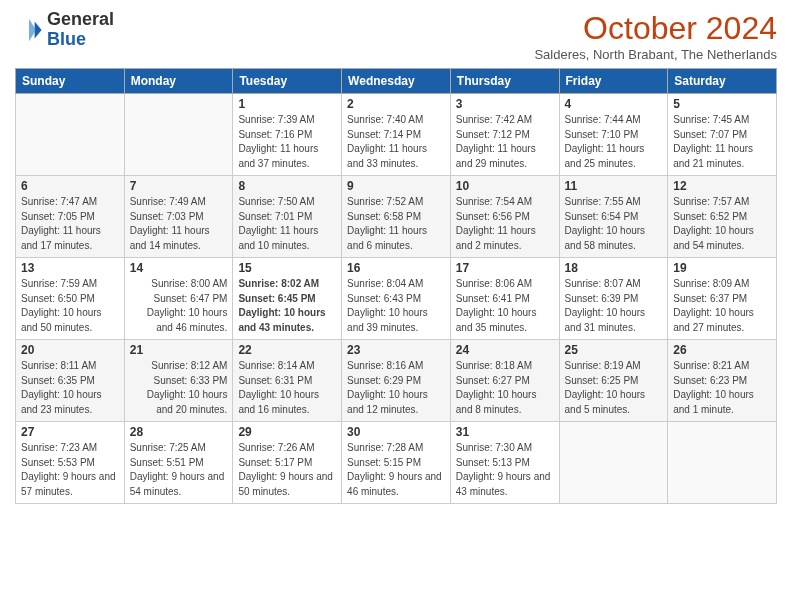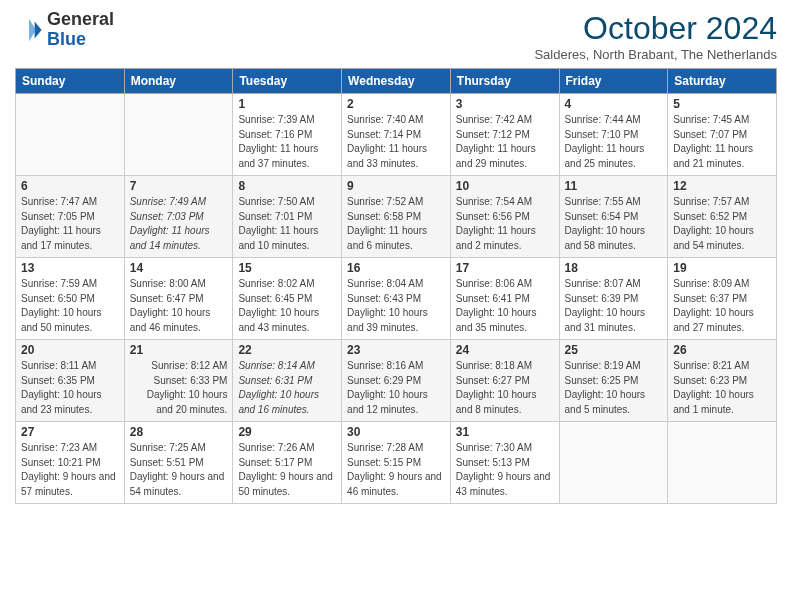--- a/index.html
+++ b/index.html
@@ -34,21 +34,21 @@
     .logo-text .blue { color: #1a5fa8; }
     .logo-icon {
       width: 28px;
       height: 28px;
     }
     .title-block {
       text-align: right;
     }
     .month-title {
       font-size: 32px;
-      color: #0c4a6e;
+      color: #c2410c;
       font-weight: normal;
     }
     .subtitle {
       font-size: 13px;
       color: #555;
     }
     table {
       width: 100%;
       border-collapse: collapse;
       table-layout: fixed;
@@ -162,21 +162,21 @@
         </tr>
         <tr>
           <td>
             <span class="day-num">6</span>
             <div class="day-info" style="white-space: pre-line;">Sunrise: 7:47 AM
 Sunset: 7:05 PM
 Daylight: 11 hours and 17 minutes.</div>
           </td>
           <td>
             <span class="day-num">7</span>
-            <div class="day-info" style="white-space: pre-line; font-style: italic;">Sunrise: 7:49 AM
+            <div class="day-info" style="white-space: pre-line;">Sunrise: 7:49 AM
 Sunset: 7:03 PM
 Daylight: 11 hours and 14 minutes.</div>
           </td>
           <td>
             <span class="day-num">8</span>
             <div class="day-info" style="white-space: pre-line;">Sunrise: 7:50 AM
 Sunset: 7:01 PM
 Daylight: 11 hours and 10 minutes.</div>
           </td>
           <td>
@@ -206,27 +206,27 @@
         </tr>
         <tr>
           <td>
             <span class="day-num">13</span>
             <div class="day-info" style="white-space: pre-line;">Sunrise: 7:59 AM
 Sunset: 6:50 PM
 Daylight: 10 hours and 50 minutes.</div>
           </td>
           <td>
             <span class="day-num">14</span>
-            <div class="day-info" style="white-space: pre-line;">Sunrise: 8:00 AM
+            <div class="day-info" style="white-space: pre-line; text-align: right;">Sunrise: 8:00 AM
 Sunset: 6:47 PM
 Daylight: 10 hours and 46 minutes.</div>
           </td>
           <td>
             <span class="day-num">15</span>
-            <div class="day-info" style="white-space: pre-line;">Sunrise: 8:02 AM
+            <div class="day-info" style="white-space: pre-line; font-weight: bold;">Sunrise: 8:02 AM
 Sunset: 6:45 PM
 Daylight: 10 hours and 43 minutes.</div>
           </td>
           <td>
             <span class="day-num">16</span>
             <div class="day-info" style="white-space: pre-line;">Sunrise: 8:04 AM
 Sunset: 6:43 PM
 Daylight: 10 hours and 39 minutes.</div>
           </td>
           <td>
@@ -256,21 +256,21 @@
 Daylight: 10 hours and 23 minutes.</div>
           </td>
           <td>
             <span class="day-num">21</span>
             <div class="day-info" style="white-space: pre-line; text-align: right;">Sunrise: 8:12 AM
 Sunset: 6:33 PM
 Daylight: 10 hours and 20 minutes.</div>
           </td>
           <td>
             <span class="day-num">22</span>
-            <div class="day-info" style="white-space: pre-line; font-style: italic;">Sunrise: 8:14 AM
+            <div class="day-info" style="white-space: pre-line;">Sunrise: 8:14 AM
 Sunset: 6:31 PM
 Daylight: 10 hours and 16 minutes.</div>
           </td>
           <td>
             <span class="day-num">23</span>
             <div class="day-info" style="white-space: pre-line;">Sunrise: 8:16 AM
 Sunset: 6:29 PM
 Daylight: 10 hours and 12 minutes.</div>
           </td>
           <td>
@@ -289,21 +289,21 @@
             <span class="day-num">26</span>
             <div class="day-info" style="white-space: pre-line;">Sunrise: 8:21 AM
 Sunset: 6:23 PM
 Daylight: 10 hours and 1 minute.</div>
           </td>
         </tr>
         <tr>
           <td>
             <span class="day-num">27</span>
             <div class="day-info" style="white-space: pre-line;">Sunrise: 7:23 AM
-Sunset: 10:21 PM
+Sunset: 5:53 PM
 Daylight: 9 hours and 57 minutes.</div>
           </td>
           <td>
             <span class="day-num">28</span>
             <div class="day-info" style="white-space: pre-line;">Sunrise: 7:25 AM
 Sunset: 5:51 PM
 Daylight: 9 hours and 54 minutes.</div>
           </td>
           <td>
             <span class="day-num">29</span>

